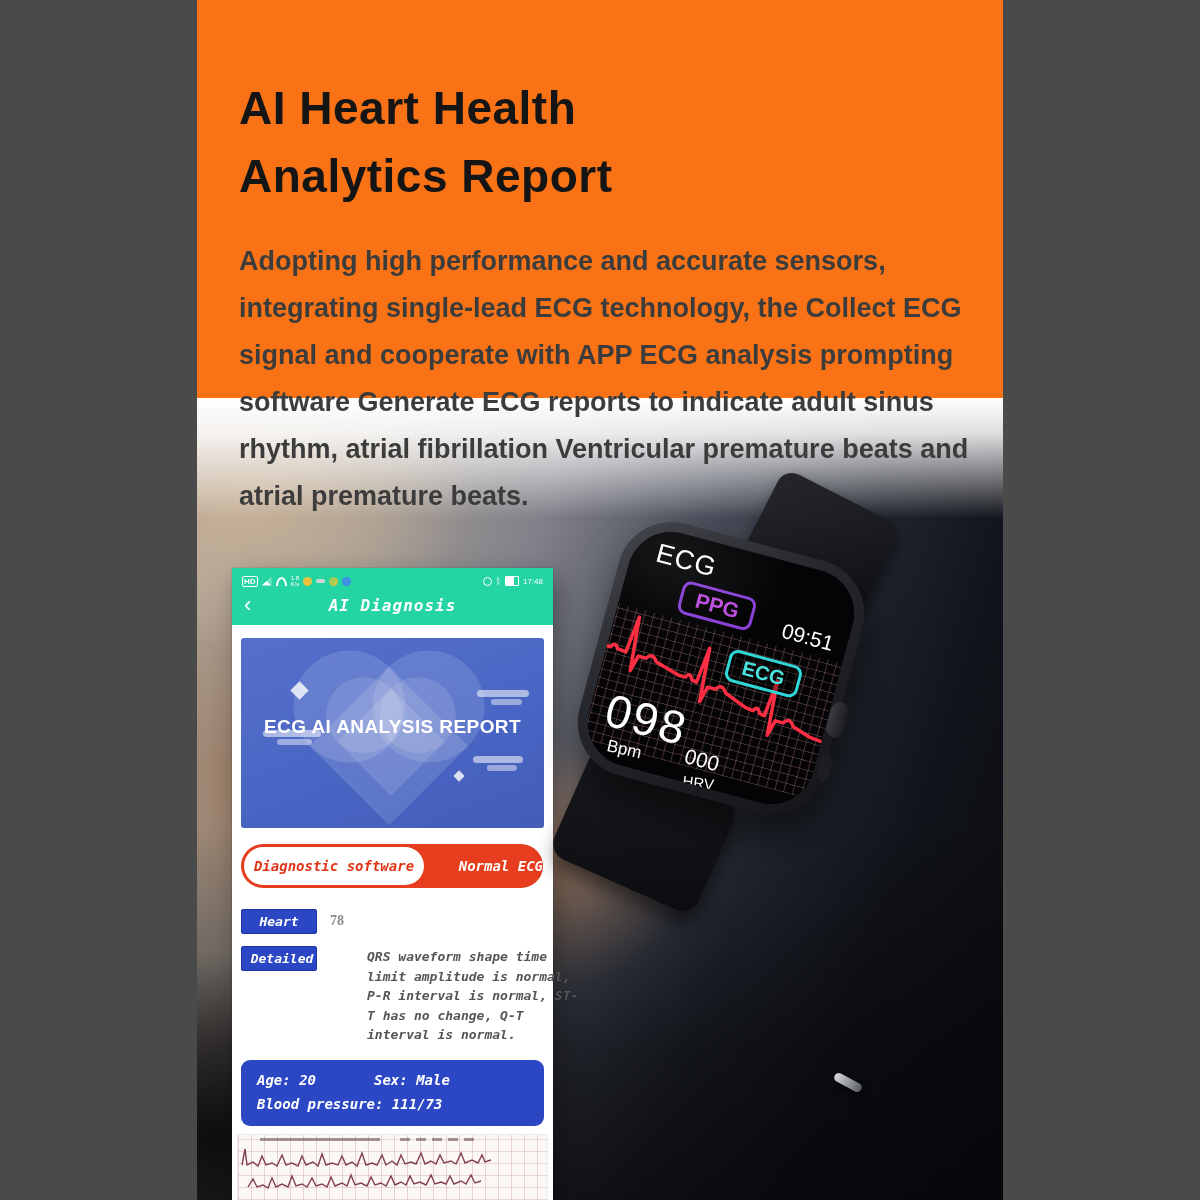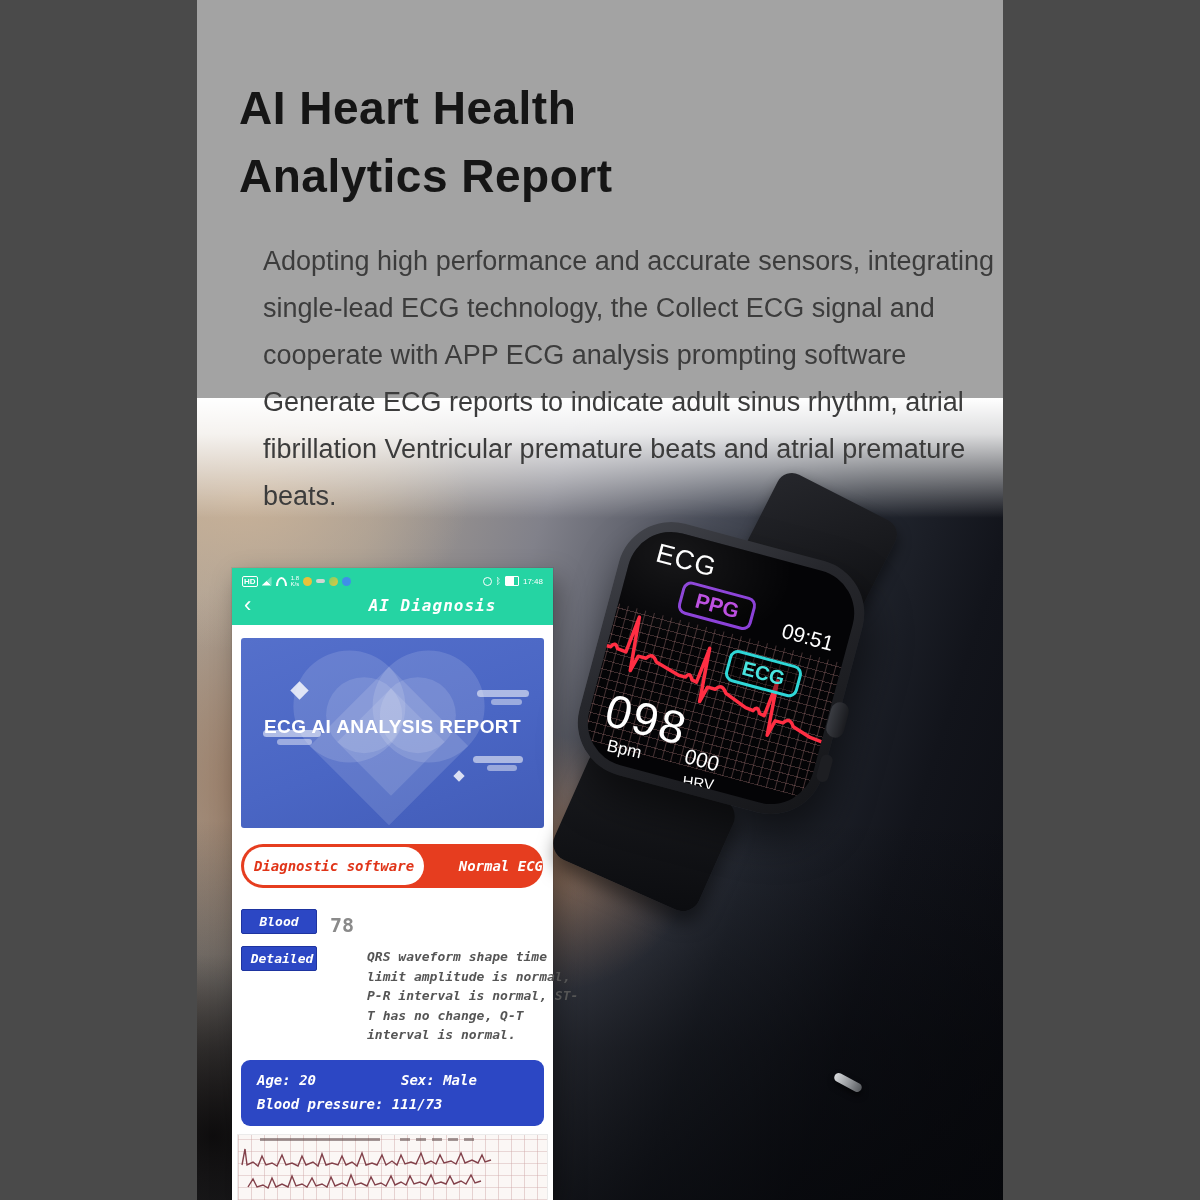--- a/index.html
+++ b/index.html
@@ -3,21 +3,21 @@
 <meta charset="utf-8">
 <style>
   html,body{margin:0;padding:0;}
   body{
     width:1200px;height:1200px;position:relative;overflow:hidden;
     background:#4a4a4a;
     font-family:"Liberation Sans", sans-serif;
   }
   .canvas{
     position:absolute;left:197px;top:0;width:806px;height:1200px;
-    background:#a3a3a3;overflow:hidden;
+    background:#f97316;overflow:hidden;
   }
   
   .photo{
     position:absolute;left:0;top:400px;width:806px;height:800px;
     background:
       radial-gradient(ellipse 320px 220px at 6% 12%, rgba(201,178,152,.95) 0%, rgba(201,178,152,0) 70%),
       radial-gradient(ellipse 260px 300px at 10% 48%, rgba(150,115,88,.9) 0%, rgba(150,115,88,0) 70%),
       radial-gradient(ellipse 240px 200px at 42% 58%, rgba(178,132,98,.85) 0%, rgba(178,132,98,0) 65%),
       radial-gradient(ellipse 300px 260px at 2% 92%, rgba(20,14,10,.9) 0%, rgba(20,14,10,0) 70%),
       linear-gradient(108deg, #b3a596 0%, #a29a92 20%, #81818a 36%, #4a4e5a 52%, #232730 66%, #12141b 80%, #0a0b10 100%);
@@ -35,21 +35,21 @@
     background:linear-gradient(90deg,#d8dadd,#8d9094 60%,#55585c);
     transform:rotate(28deg);box-shadow:2px 3px 6px rgba(0,0,0,.6);
   }
   
   .headline{
     position:absolute;left:42px;top:74px;color:#151515;
     font-size:46px;font-weight:600;line-height:68px;letter-spacing:.5px;
   }
   .paragraph{
     position:absolute;left:42px;top:238px;width:742px;color:#3c3c3c;
-    font-size:27px;line-height:47px;font-weight:400;margin-left:24px;
+    font-size:27px;line-height:47px;font-weight:700;
   }
   
   .phone{
     position:absolute;left:35px;top:568px;width:321px;height:632px;
     background:#ffffff;box-shadow:0 0 0 1px rgba(0,0,0,.06), 6px 10px 24px rgba(0,0,0,.35);
     font-family:"DejaVu Sans Mono", monospace;
   }
   .phone-header{
     position:absolute;left:0;top:0;width:100%;height:57px;background:#25d4a3;color:#fff;
   }
@@ -68,21 +68,21 @@
   .clock-ic{width:9px;height:9px;border:1.5px solid #fff;border-radius:50%;box-sizing:border-box;}
   .bt-ic{font-size:9px;line-height:9px;}
   .batt-ic{width:12px;height:8px;border:1px solid #fff;border-radius:1px;background:linear-gradient(90deg,#fff 70%,transparent 70%);}
   .sb-time{font-size:8px;font-family:"Liberation Sans",sans-serif;}
   .back-chevron{
     position:absolute;left:12px;top:26px;font-size:22px;color:#fff;line-height:22px;
     font-family:"Liberation Sans",sans-serif;cursor:pointer;
   }
   .phone-title{
     position:absolute;left:0;top:28px;width:100%;text-align:center;
-    font-size:16px;font-weight:bold;font-style:italic;color:#fff;letter-spacing:1px;margin-left:40px;
+    font-size:16px;font-weight:bold;font-style:italic;color:#fff;letter-spacing:1px;
   }
   
   .report-card{
     position:absolute;left:9px;top:70px;width:303px;height:190px;border-radius:3px;
     background:linear-gradient(160deg,#5570cb 0%, #4a66c4 55%, #425cb8 100%);overflow:hidden;
   }
   .heart{position:absolute;transform:rotate(-45deg);}
   .heart::before,.heart::after{content:"";position:absolute;border-radius:50%;background:inherit;}
   .heart-big{left:92px;top:52px;width:112px;height:112px;background:rgba(255,255,255,.13);}
   .heart-big::before{left:0;top:-56px;width:112px;height:112px;}
@@ -110,33 +110,33 @@
   .diag-right{
     flex:1;text-align:right;color:#fff;font-size:14px;font-weight:bold;font-style:italic;cursor:pointer;
   }
   
   .tag{
     position:absolute;left:9px;width:76px;height:25px;background:#2c47c4;border:1px solid #1e34a0;
     color:#fff;font-size:13px;font-weight:bold;font-style:italic;
     display:flex;align-items:center;justify-content:center;box-sizing:border-box;border-radius:2px;
   }
   .row-heart-tag{top:341px;}
-  .row-heart-val{position:absolute;left:98px;top:345px;color:#8a8a8a;font-size:20px;font-weight:bold;}
+  .row-heart-val{position:absolute;left:98px;top:345px;color:#8a8a8a;font-size:14px;font-weight:bold;font-family:Liberation Serif, serif;}
   .row-det-tag{top:378px;padding-left:6px;}
   .det-text{
     position:absolute;left:95px;top:379px;width:218px;color:#555;
     font-size:13px;font-weight:bold;font-style:italic;line-height:19.5px;margin-left:40px;
   }
   
   .info-card{
     position:absolute;left:9px;top:492px;width:303px;height:66px;border-radius:9px;
     background:#2c47c4;color:#fff;font-size:14px;font-weight:bold;font-style:italic;
     box-sizing:border-box;padding:12px 16px;
   }
-  .info-row1{display:flex;gap:27px;}
+  .info-row1{display:flex;}
   .info-sex{margin-left:58px;}
   .info-row2{margin-top:8px;}
   
   .strip{
     position:absolute;left:6px;top:567px;width:309px;height:65px;background:#fbf7f5;
     background-image:
       repeating-linear-gradient(90deg, rgba(205,165,165,.45) 0 1px, transparent 1px 13px),
       repeating-linear-gradient(0deg, rgba(205,165,165,.4) 0 1px, transparent 1px 12px);
     box-shadow:0 0 0 1px rgba(0,0,0,.08);
   }
@@ -252,21 +252,21 @@
       <div class="spark" style="left:52px;top:46px;width:13px;height:13px;"></div>
       <div class="spark" style="left:214px;top:134px;width:8px;height:8px;"></div>
       <div class="report-title">ECG AI ANALYSIS REPORT</div>
     </div>
 
     <div class="diag-pill">
       <div class="diag-left">Diagnostic software</div>
       <div class="diag-right">Normal ECG</div>
     </div>
 
-    <div class="tag row-heart-tag">Blood</div>
+    <div class="tag row-heart-tag">Heart</div>
     <div class="row-heart-val">78</div>
 
     <div class="tag row-det-tag">Detailed</div>
     <div class="det-text">QRS waveform shape time limit amplitude is normal, P-R interval is normal, ST-T has no change, Q-T interval is normal.</div>
 
     <div class="info-card">
       <div class="info-row1">
         <span>Age: 20</span>
         <span class="info-sex">Sex: Male</span>
       </div>

